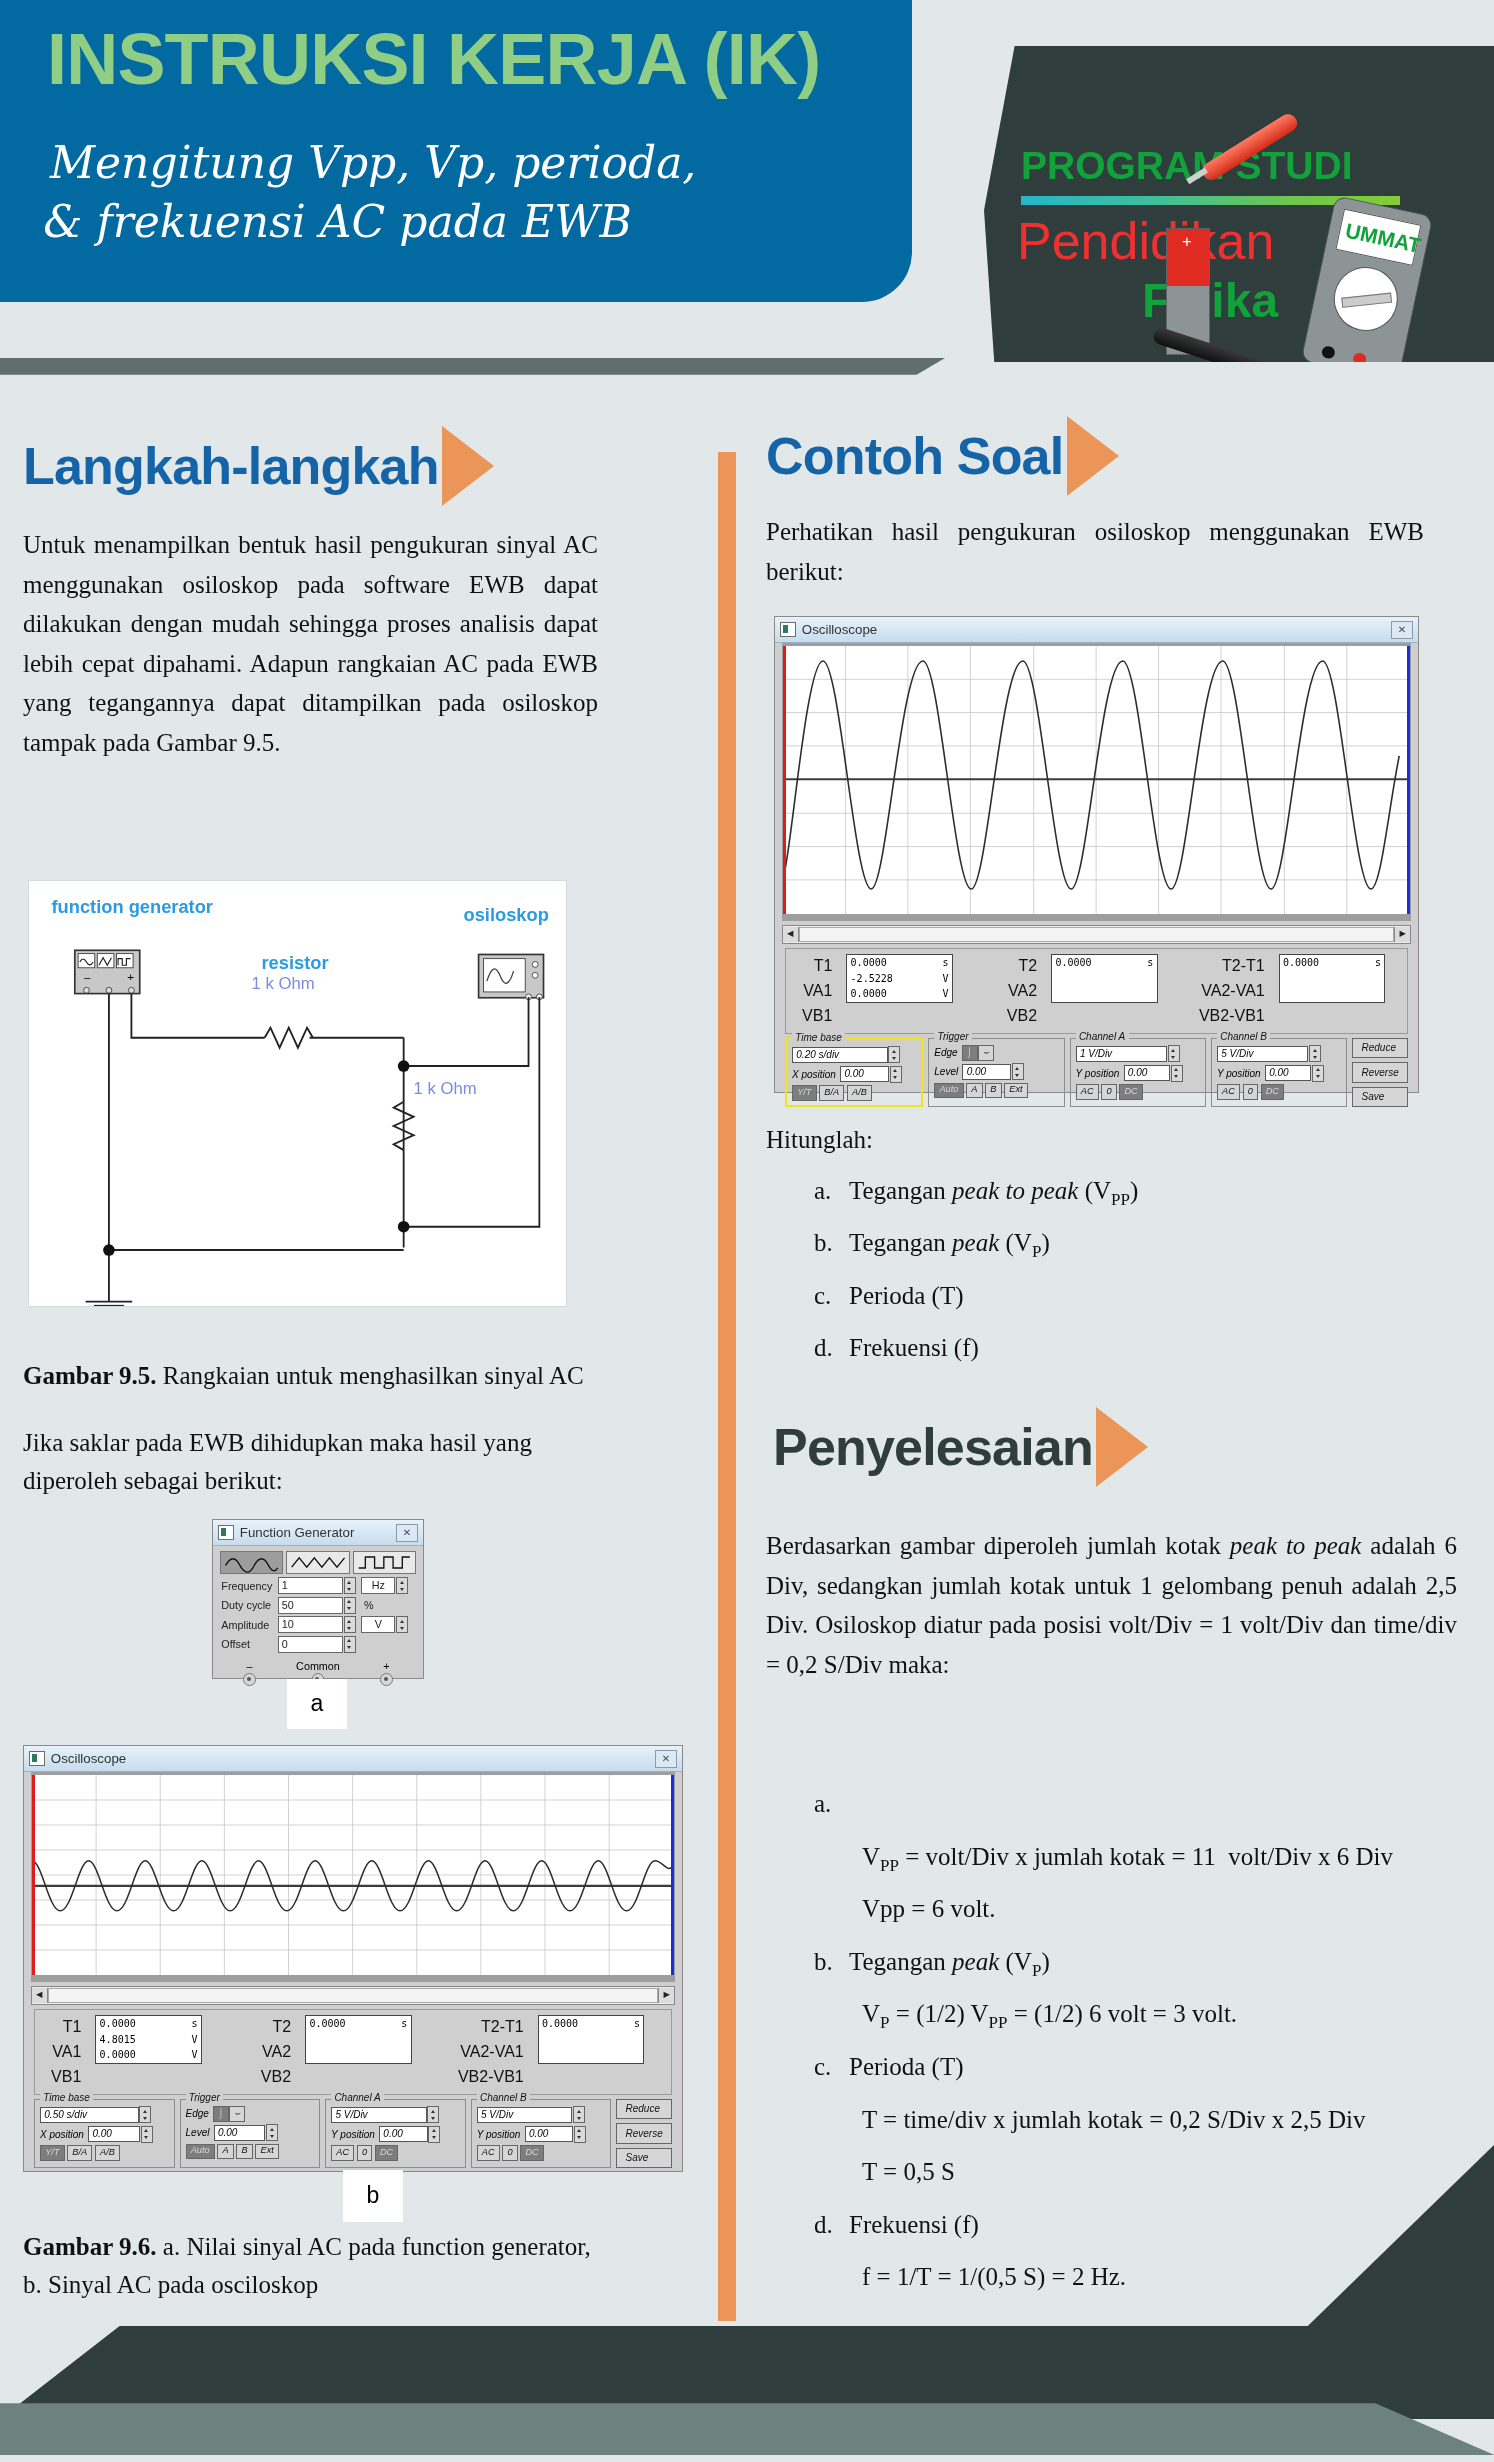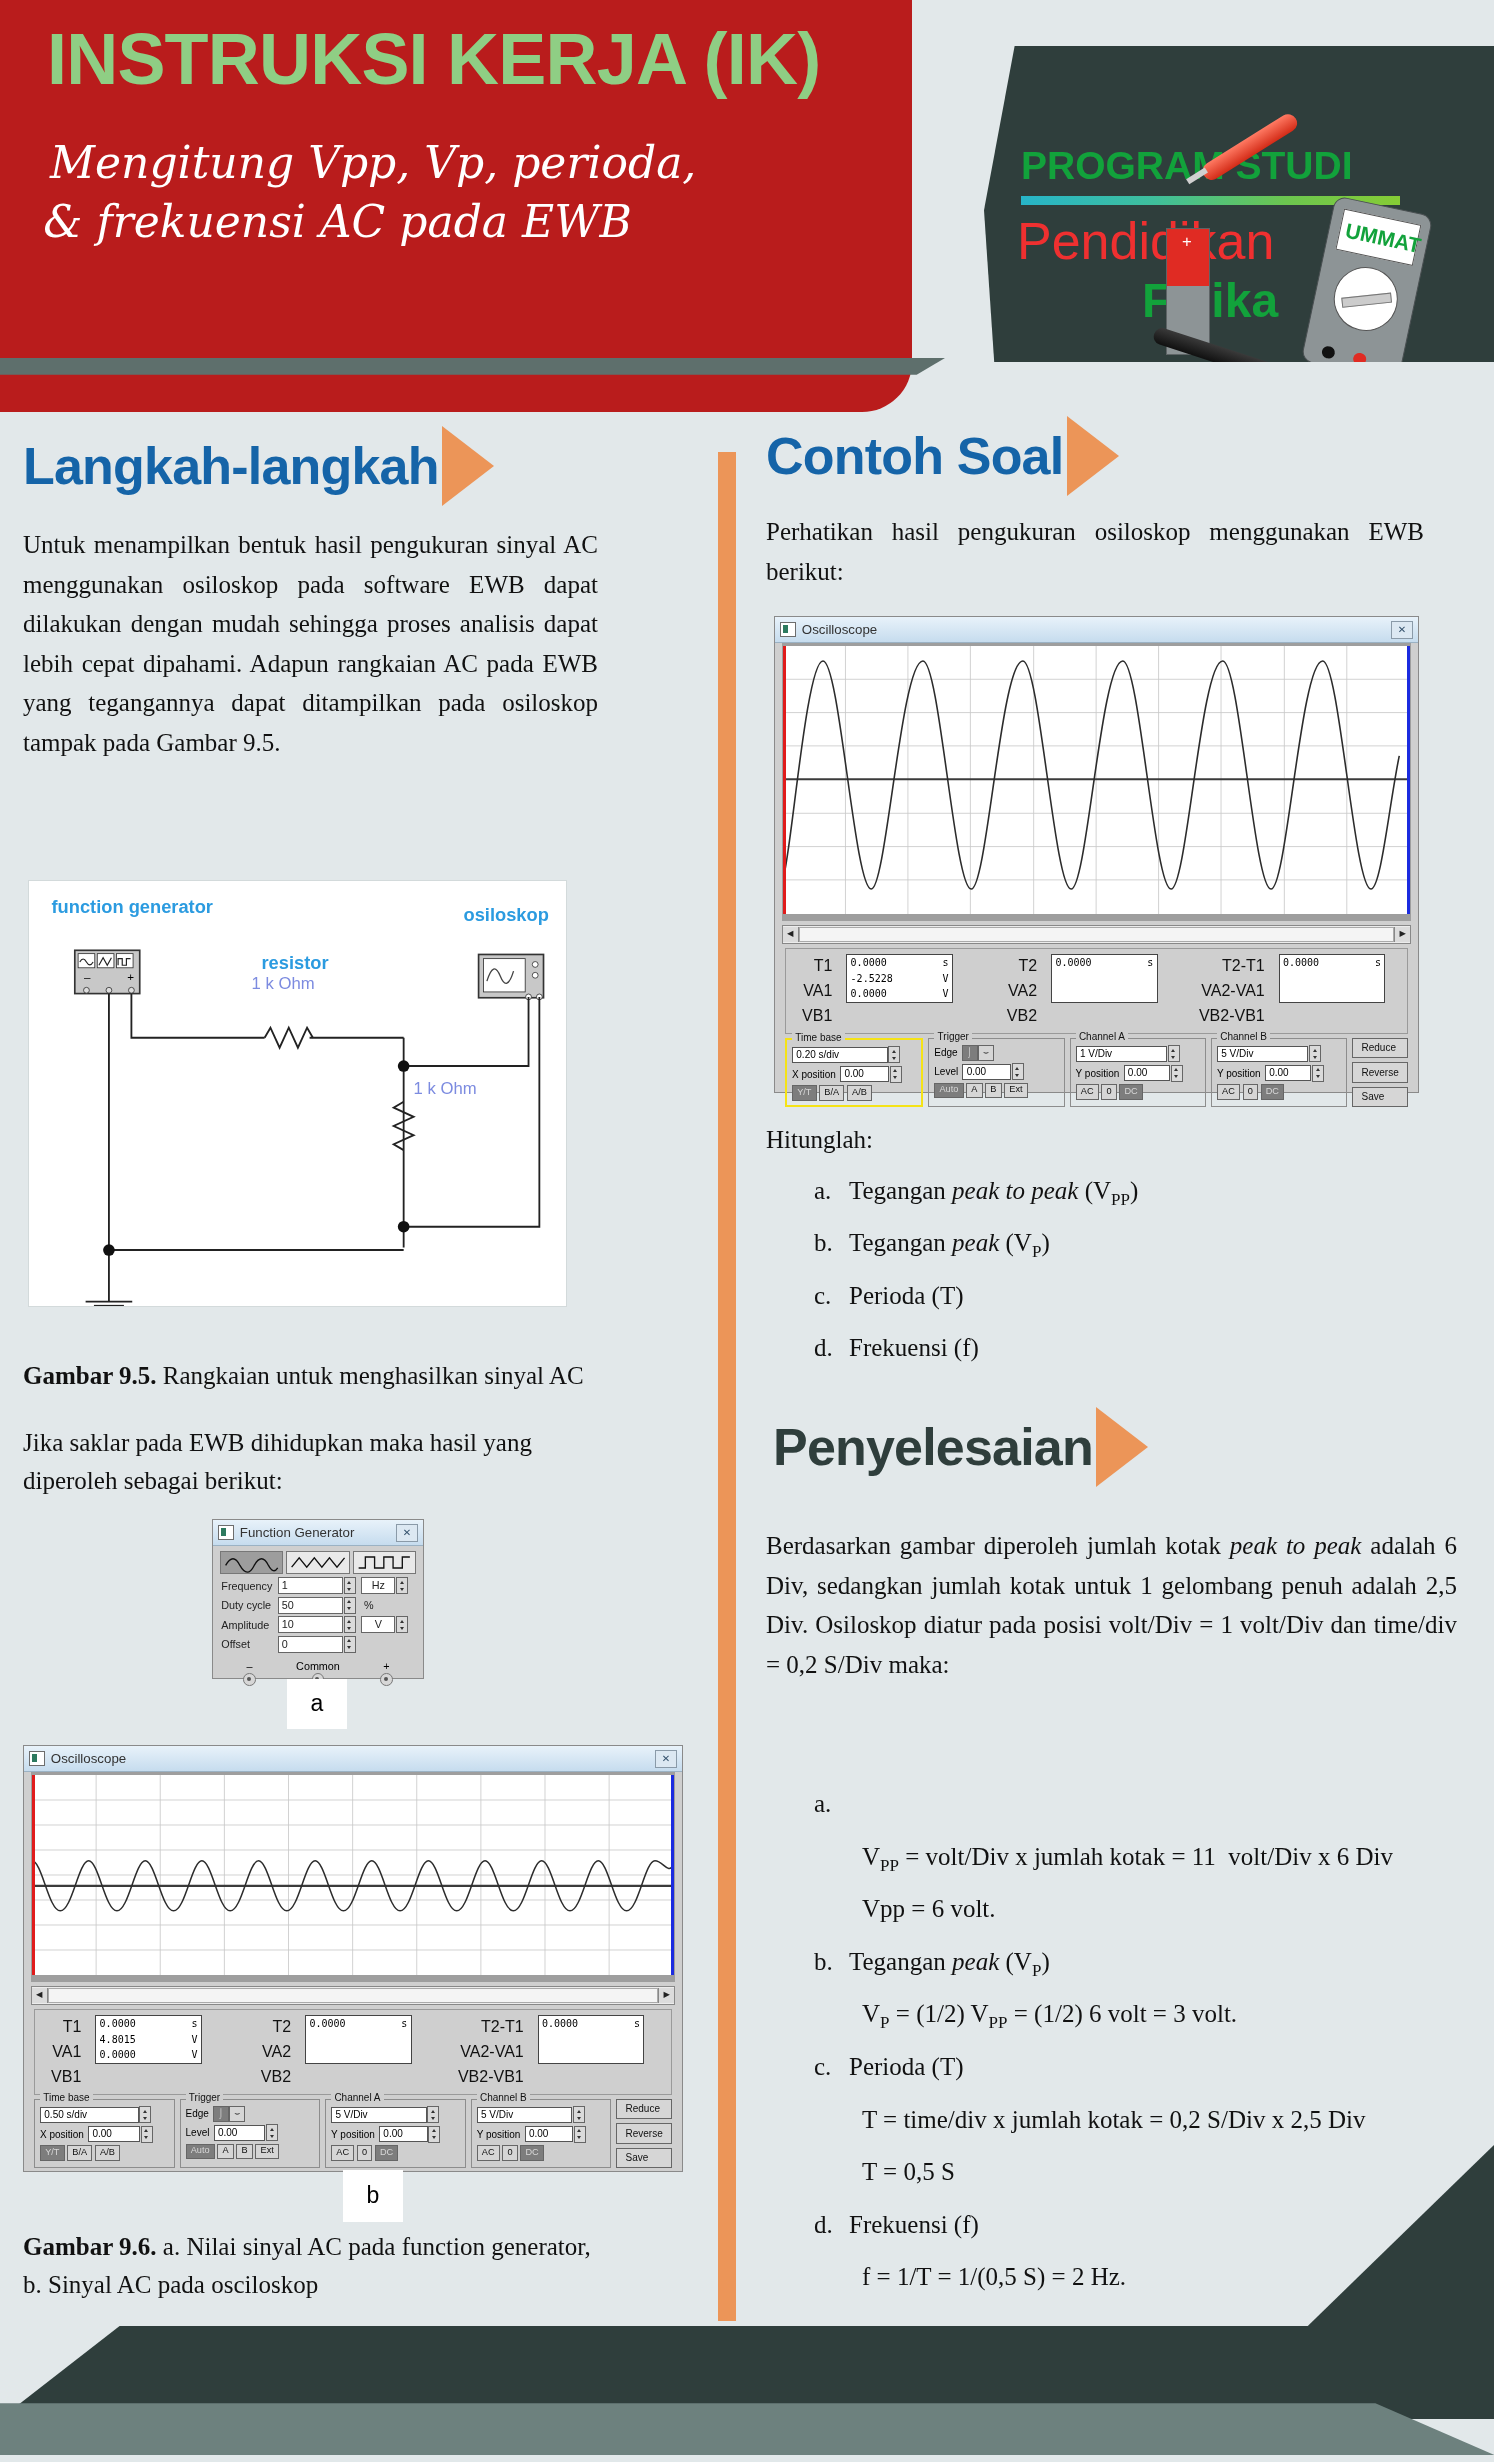--- a/index.html
+++ b/index.html
@@ -7,22 +7,22 @@
     width:1495px;height:2462px;
     background:#e2e8ea;
     font-family:"Liberation Serif",serif;
     overflow:hidden;
     position:relative;
   }
   .page{position:absolute;inset:0;background:#e2e8ea;}
 
   
   .header-dark{
-    position:absolute;left:0;top:0;width:912px;height:412px;
-    background:#b91c1c;
+    position:absolute;left:0;top:0;width:912px;height:302px;
+    background:#0369a1;
     border-bottom-right-radius:50px;
   }
   .header-title{
     position:absolute;left:47px;top:18.3px;width:849px;
     font-family:"Liberation Sans",sans-serif;
     font-weight:bold;font-size:72px;letter-spacing:-0.8px;
     color:#8fce84;
     white-space:nowrap;
   }
   .header-sub{
@@ -153,21 +153,21 @@
   .scrollbar{margin:4.2px 6.7px;height:16.7px;background:#ececec;border:0.8px solid #888;display:flex;align-items:center;justify-content:space-between;}
   .scrollbar .ar{width:15px;height:15px;background:#dcdcdc;border-right:0.8px solid #888;font-size:8.3px;text-align:center;line-height:14px;color:#222;}
   .scrollbar .ar.r{border-right:none;border-left:0.8px solid #888;}
   .scrollbar .thumb{height:13.3px;background:#f4f4f4;border:0.8px solid #aaa;flex:1;margin:0 0.8px;}
   .readouts{margin:3.3px 10px;border:0.8px solid #9a9a9a;display:flex;padding:5px 3.3px;background:#cfcfcf;}
   .rgroup{display:flex;flex:1;align-items:flex-start;}
   .rlabels{font-family:"Liberation Sans",sans-serif;font-size:16px;line-height:1.55;text-align:right;padding-right:14px;min-width:43px;color:#111;}
   .rbox{background:#fff;border:0.8px solid #444;font-family:"DejaVu Sans Mono",monospace;font-size:10px;line-height:1.55;padding:0 3.3px;min-width:98px;}
   .rbox div{display:flex;justify-content:space-between;}
   .rbox .u{width:11.7px;text-align:right;}
-  .panels{margin:1.7px 10px 6.7px 10px;display:flex;gap:5px;align-items:stretch;}
+  .panels{margin:1.7px 10px 6.7px 10px;display:flex;gap:5px;align-items:stretch;font-style:italic;}
   .fset{border:0.8px solid #8d8d8d;padding:3.3px 5px 4.2px 5px;position:relative;flex:1;}
   .fset.hl{border:2.5px solid #f5e317;}
   .fset > .lg{position:absolute;top:-7.5px;left:5px;background:#cfcfcf;padding:0 3.3px;font-family:"Liberation Sans",sans-serif;font-size:10px;color:#111;}
   .prow{display:flex;align-items:center;margin-bottom:2.5px;font-family:"Liberation Sans",sans-serif;font-size:10px;}
   .prow .lb{margin-right:4.2px;}
   .fld{background:#fff;border:0.8px solid #555;height:14px;line-height:13.3px;padding:0 3.3px;font-family:"Liberation Sans",sans-serif;font-size:10px;}
   .btnrow{display:flex;gap:2.5px;margin-top:1.7px;}
   .tb{border:0.8px solid #666;background:#d6d6d6;font-family:"Liberation Sans",sans-serif;font-size:9.2px;padding:0.8px 4.2px;line-height:11.7px;color:#111;}
   .tb.on{background:#7d7d7d;color:#d8d8d8;}
   .sidebtns{display:flex;flex-direction:column;gap:4.2px;justify-content:center;}

